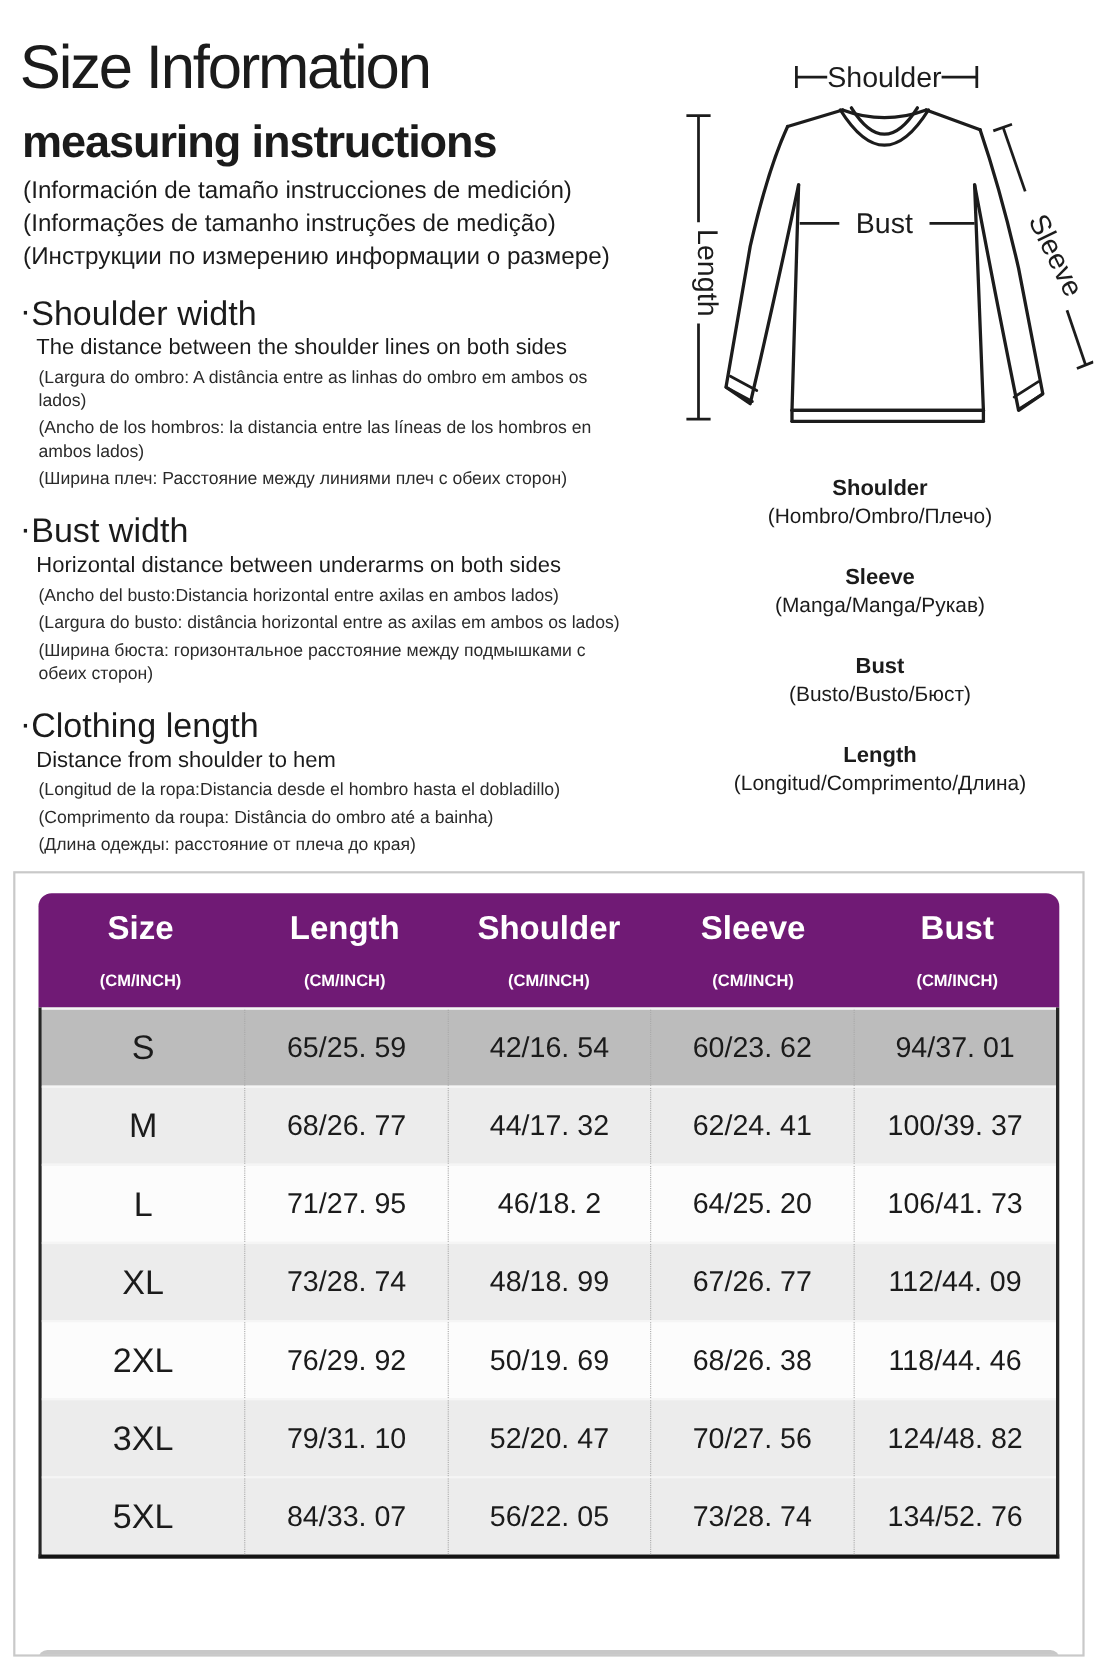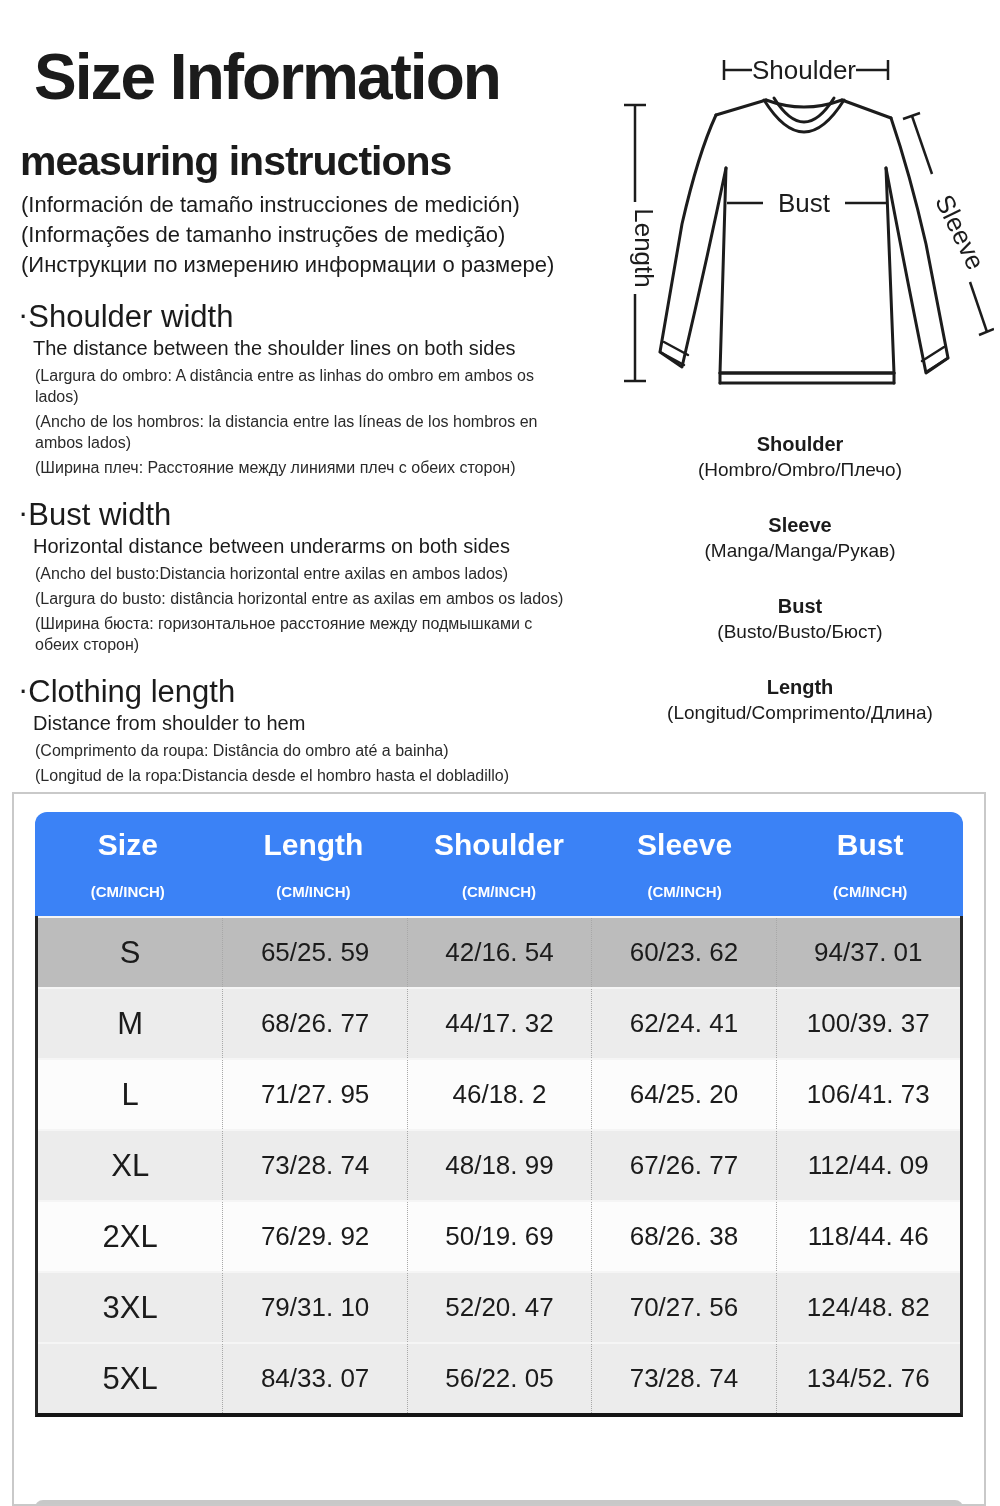--- a/index.html
+++ b/index.html
@@ -3,21 +3,21 @@
 <meta charset="utf-8">
 <style>
   html,body{margin:0;padding:0;}
   body{
     width:1000px;height:1506px;position:relative;overflow:hidden;
     background:#ffffff;color:#1b1b1b;
     font-family:"Liberation Sans", sans-serif;
   }
   
   .left-col{position:absolute;left:18px;top:18px;width:578px;}
-  .page-title{font-size:64px;font-weight:bold;letter-spacing:-2px;line-height:86px;margin:16px;}
+  .page-title{font-size:56px;font-weight:normal;letter-spacing:-2px;line-height:86px;margin:0;}
   .page-subtitle{font-size:41px;font-weight:bold;letter-spacing:-1px;line-height:50px;margin:0 0 4px 2px;}
   .title-note{font-size:22px;line-height:30px;margin-left:3px;white-space:nowrap;}
   .section{margin-top:16px;}
   .section-heading{font-size:31px;font-weight:normal;line-height:38px;margin:0;}
   .section-heading .bullet{font-size:31px;vertical-align:2px;}
   .section-desc{font-size:20px;line-height:25px;margin:0 0 4px 15px;}
   .section-note{font-size:16px;line-height:21px;margin:4px 0 0 17px;width:545px;color:#2a2a2a;}
   
   .diagram-svg{position:absolute;left:598px;top:34px;}
   .diagram-svg text{font-family:"Liberation Sans", sans-serif;font-size:26px;fill:#1c1c1c;}
@@ -26,21 +26,21 @@
   .legend-item{margin-bottom:31px;}
   .legend-term{font-size:20px;font-weight:bold;line-height:25px;}
   .legend-trans{font-size:19px;line-height:25px;}
   
   .table-wrapper{
     position:absolute;left:12px;top:792px;width:974px;height:714px;
     border:2px solid #c9c9c9;background:#fff;box-sizing:border-box;overflow:hidden;
   }
   .size-table{position:absolute;left:21px;top:18px;width:928px;}
   .thead{
-    background:#3b82f6;border-radius:12px 12px 0 0;height:104px;
+    background:#701a75;border-radius:12px 12px 0 0;height:104px;
     display:grid;grid-template-columns:repeat(5,1fr);align-items:center;
   }
   .th{text-align:center;color:#ffffff;}
   .th-label{font-size:30px;font-weight:bold;line-height:33px;}
   .th-unit{font-size:15px;font-weight:bold;margin-top:22px;}
   .tbody{
     border-left:3px solid #262626;border-right:3px solid #262626;border-bottom:4px solid #141414;
     box-sizing:border-box;
   }
   .tr{display:grid;grid-template-columns:repeat(5,1fr);height:69px;border-top:2px solid #f5f5f5;}
@@ -80,22 +80,23 @@
     <h3 class="section-heading"><span class="bullet">·</span><span>Bust width</span></h3>
     <p class="section-desc">Horizontal distance between underarms on both sides</p>
     <div class="section-note">(Ancho del busto:Distancia horizontal entre axilas en ambos lados)</div>
     <div class="section-note">(Largura do busto: distância horizontal entre as axilas em ambos os lados)</div>
     <div class="section-note">(Ширина бюста: горизонтальное расстояние между подмышками с обеих сторон)</div>
   </div>
 
   <div class="section">
     <h3 class="section-heading"><span class="bullet">·</span><span>Clothing length</span></h3>
     <p class="section-desc">Distance from shoulder to hem</p>
+    <div class="section-note">(Longitud de la ropa:Distancia desde el hombro hasta el dobladillo)</div>
     <div class="section-note">(Comprimento da roupa: Distância do ombro até a bainha)</div>
-    <div class="section-note">(Longitud de la ropa:Distancia desde el hombro hasta el dobladillo)</div>
+    <div class="section-note">(Длина одежды: расстояние от плеча до края)</div>
   </div>
 </div>
 
 <svg class="diagram-svg" width="396" height="388" viewBox="0 0 396 388">
   <g fill="none" stroke="#1c1c1c" stroke-width="3" stroke-linejoin="round" stroke-linecap="round">
 
     <path d="M168,66 Q206,80 244,66"></path>
     <path d="M166,66 Q206,130 246,66"></path>
     <path d="M176,64 Q206,112 236,64"></path>
 

